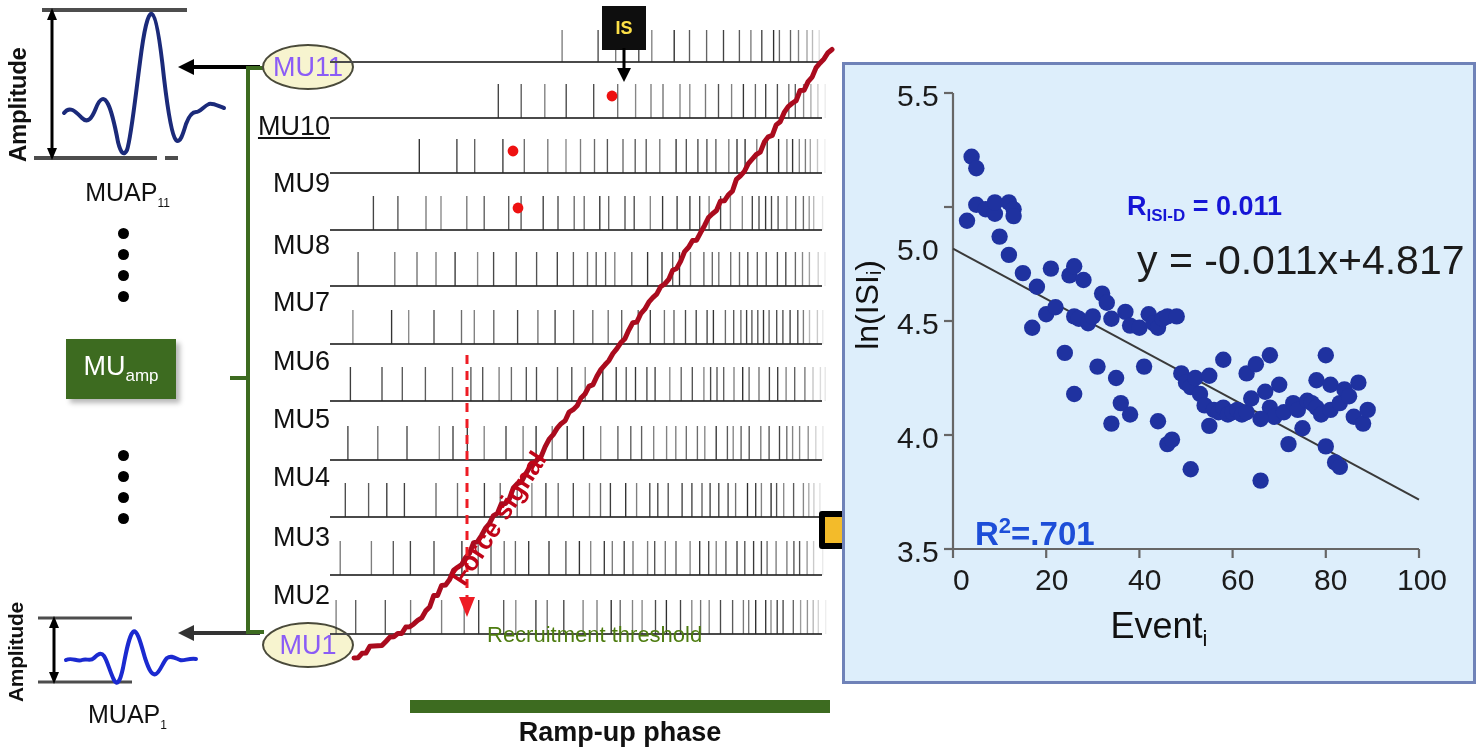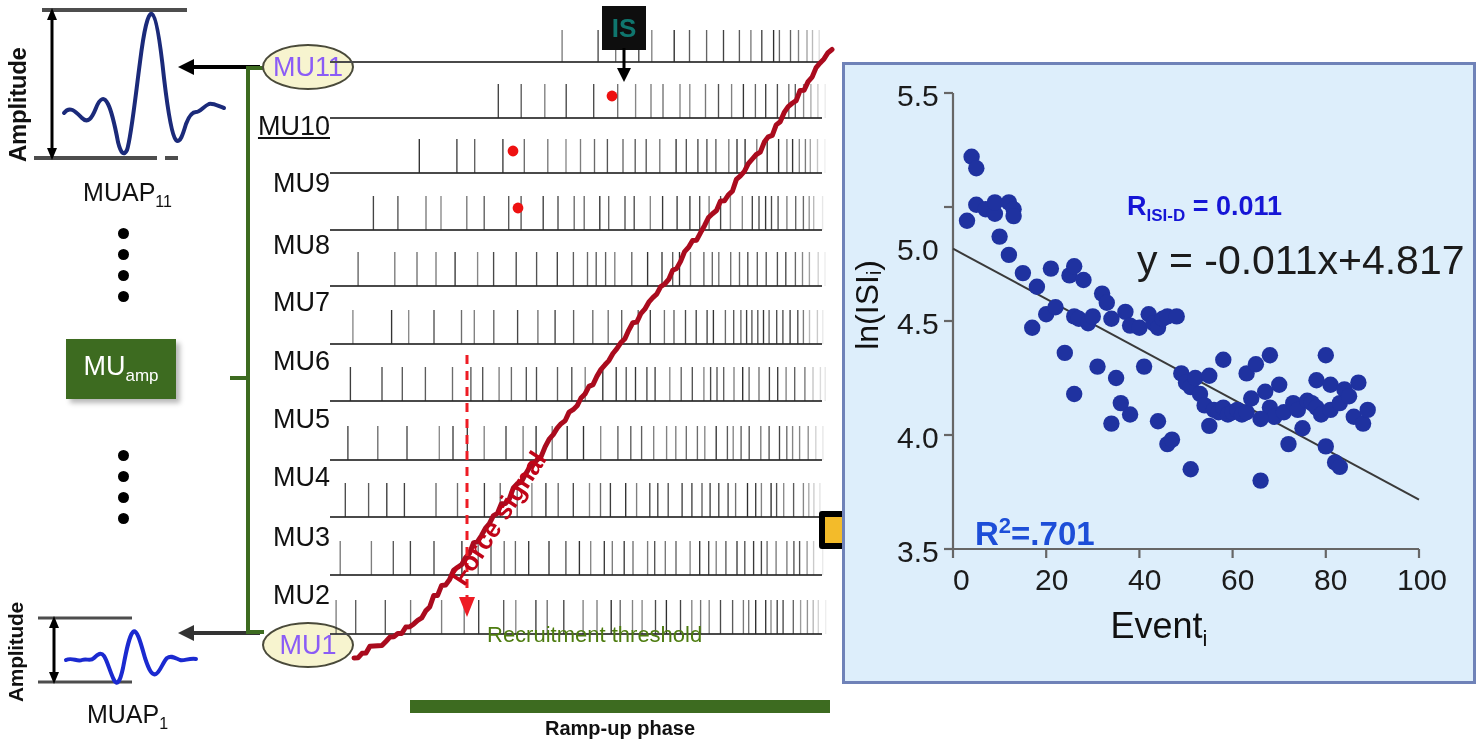--- a/index.html
+++ b/index.html
@@ -5,47 +5,47 @@
   html,body{margin:0;padding:0;background:#fff;}
   body{width:1480px;height:755px;position:relative;overflow:hidden;
        font-family:"Liberation Sans",sans-serif;color:#111;}
   .abs{position:absolute;}
   
   #muap-top{left:0;top:0;width:255px;height:200px;}
   #muap-bot{left:0;top:588px;width:255px;height:130px;}
   .amp-label{position:absolute;writing-mode:vertical-rl;transform:rotate(180deg);
              font-size:24px;font-weight:600;letter-spacing:-0.3px;}
   .muap-caption{position:absolute;font-size:25px;text-align:center;width:100%;}
-  .muap-caption sub{font-size:16px;}
+  .muap-caption sub{font-size:12px;}
   
   .dotcol{position:absolute;left:118px;width:14px;}
   .dotcol i{display:block;width:11px;height:11px;border-radius:50%;background:#000;margin:10px 0;}
   
   #muamp{left:66px;top:339px;width:110px;height:60px;background:#3d6b20;
          box-shadow:4px 4px 5px rgba(0,0,0,.28);
          display:flex;align-items:center;justify-content:center;}
   #muamp span{color:#fff;font-size:27px;line-height:1;}
   #muamp sub{font-size:17px;}
   
   .mu-label{position:absolute;right:0;font-size:27px;color:#111;white-space:nowrap;}
   .mu-pill{position:absolute;display:flex;align-items:center;justify-content:center;
            width:88px;height:42px;border-radius:50%;background:#f7f4cf;
            border:2px solid #4a4a3a;font-size:27px;color:#8b5cf6;}
   
   #spikepanel{left:330px;top:30px;width:510px;height:640px;}
   
   #is-box{left:602px;top:6px;width:44px;height:44px;background:#0e0e0e;
           display:flex;align-items:center;justify-content:center;}
-  #is-box span{color:#0f766e;font-size:26px;font-weight:bold;}
+  #is-box span{color:#fde047;font-size:18px;font-weight:bold;}
   .force-txt{position:absolute;color:#c00418;font-size:26px;font-weight:600;
              transform:rotate(-57deg);transform-origin:left bottom;white-space:nowrap;}
   #rt-txt{left:487px;top:622px;color:#4d7c0f;font-size:22px;white-space:nowrap;}
   
   #rampbar{left:410px;top:700px;width:420px;height:13px;background:#3d6b20;}
-  #ramptxt{left:330px;top:717px;width:580px;text-align:center;font-size:20px;font-weight:bold;}
+  #ramptxt{left:330px;top:717px;width:580px;text-align:center;font-size:27px;font-weight:bold;}
   
   #scatter{left:842px;top:62px;width:634px;height:622px;
            background:#ddeefb;border:3px solid #6f82b8;box-sizing:border-box;}
   .sc-tick{position:absolute;font-size:30px;color:#1b1b1b;}
   #ylab{position:absolute;left:4px;top:195px;writing-mode:vertical-rl;transform:rotate(180deg);
         font-size:32px;color:#111;white-space:nowrap;}
   #ylab sub{font-size:20px;}
   #xlab{position:absolute;left:0;top:540px;width:100%;text-align:center;font-size:36px;}
   #xlab sub{font-size:22px;}
   #risid{position:absolute;left:282px;top:126px;font-size:27px;font-weight:bold;color:#1515d6;white-space:nowrap;}

